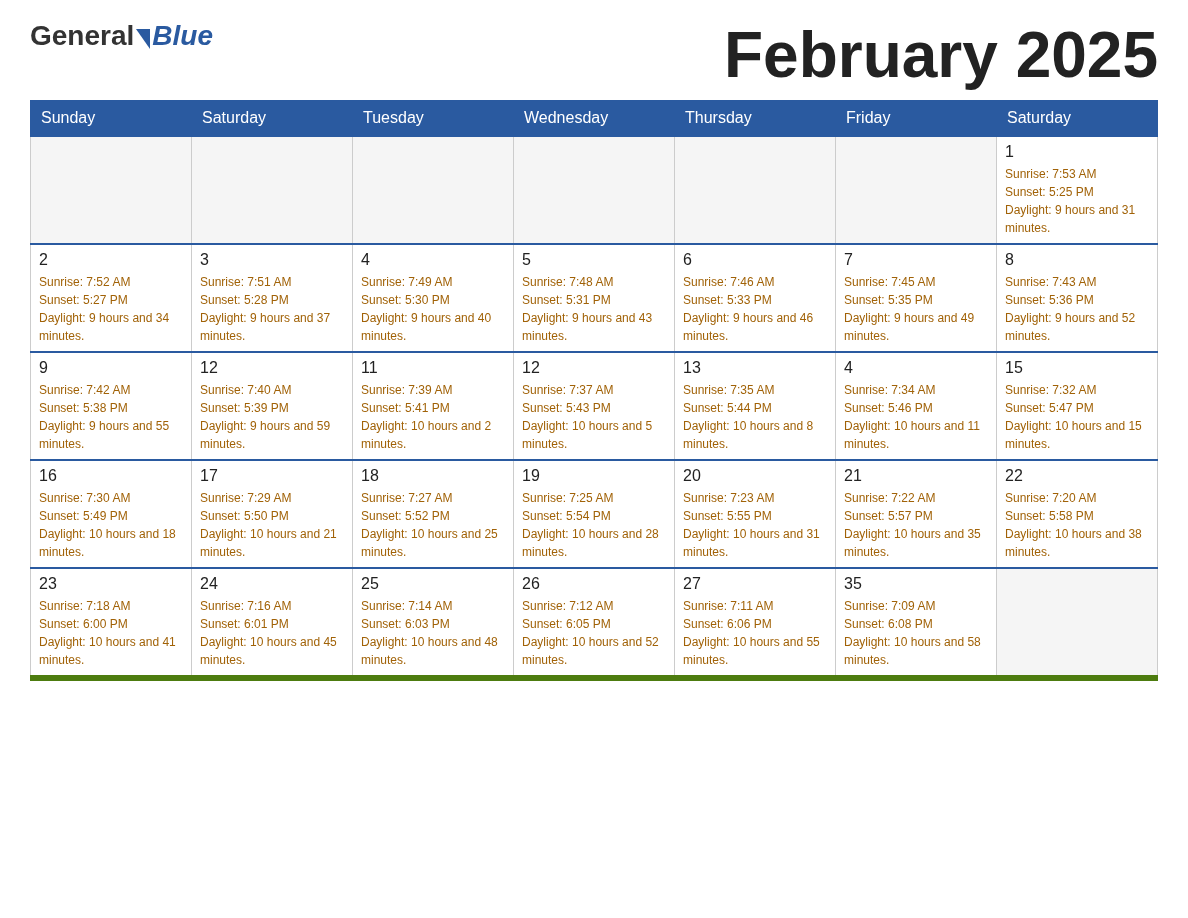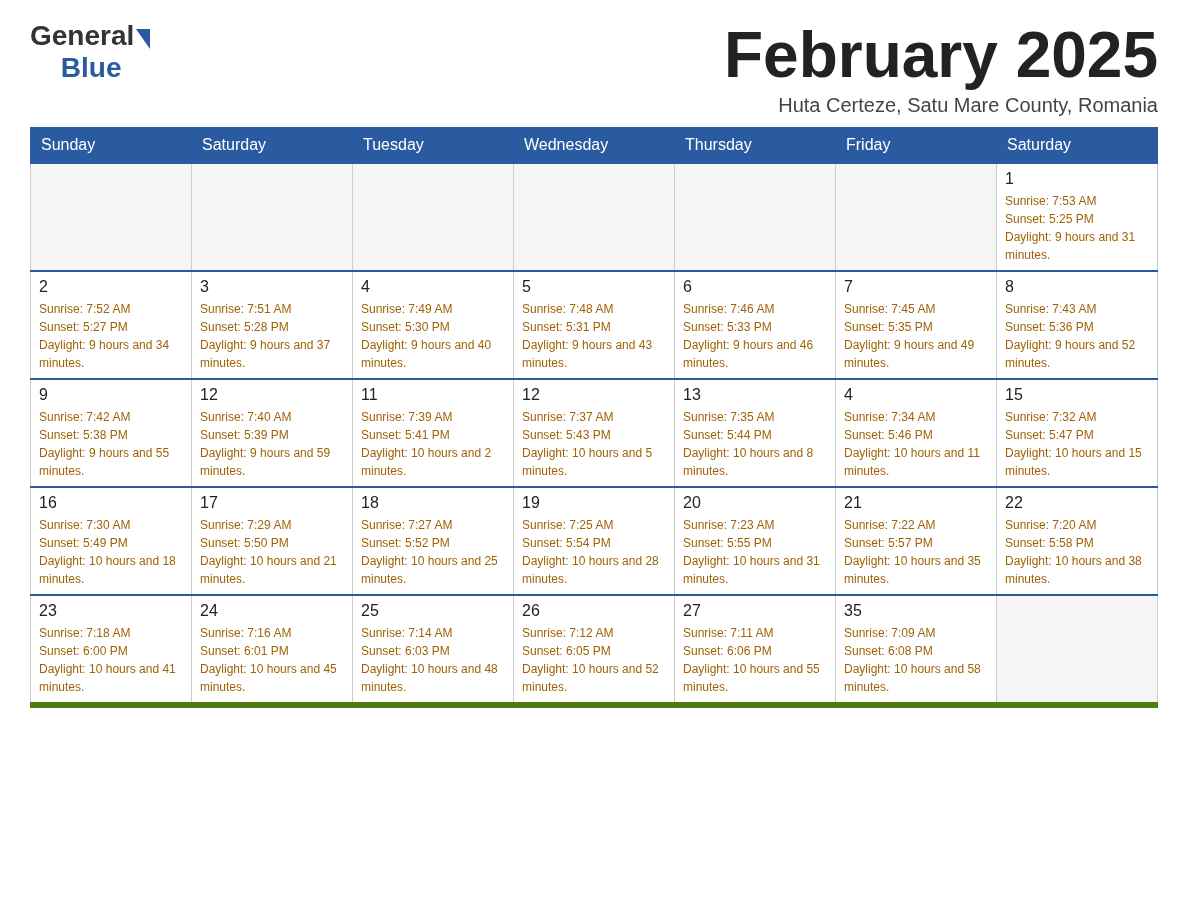--- a/index.html
+++ b/index.html
@@ -11,22 +11,22 @@
       padding: 20px 30px;
     }
     .header {
       display: flex;
       justify-content: space-between;
       align-items: flex-start;
       margin-bottom: 10px;
     }
     .logo {
       display: flex;
-      flex-direction: column;
-      align-items: center;
+      flex-direction: row;
+      align-items: flex-start;
     }
     .logo-top {
       display: flex;
       align-items: center;
     }
     .logo-general {
       font-size: 28px;
       font-weight: bold;
       color: #333;
     }
@@ -37,20 +37,21 @@
       border-right: 0px solid transparent;
       border-top: 20px solid #2a5aa0;
       margin-left: 2px;
       margin-top: 5px;
     }
     .logo-blue {
       font-size: 28px;
       font-weight: bold;
       color: #2a5aa0;
       margin-left: 2px;
+      font-style: italic;
     }
     .title-section {
       text-align: right;
     }
     .calendar-title {
       font-size: 64px;
       font-weight: bold;
       color: #222;
       line-height: 1.1;
     }
@@ -111,21 +112,20 @@
 <div class="header">
   <div class="logo">
     <div class="logo-top">
       <span class="logo-general">General</span>
       <div class="logo-arrow"></div>
     </div>
     <span class="logo-blue">Blue</span>
   </div>
   <div class="title-section">
     <div class="calendar-title">February 2025</div>
-    <div class="calendar-subtitle">Huta Certeze, Satu Mare County, Romania</div>
   </div>
 </div>
 
 <table class="calendar-table">
   <thead>
     <tr>
     <th>Sunday</th>
         <th>Saturday</th>
         <th>Tuesday</th>
         <th>Wednesday</th>

